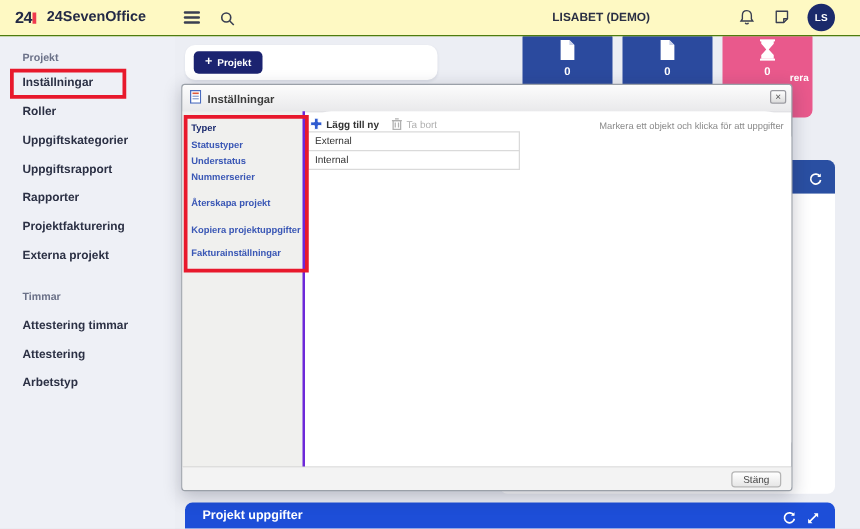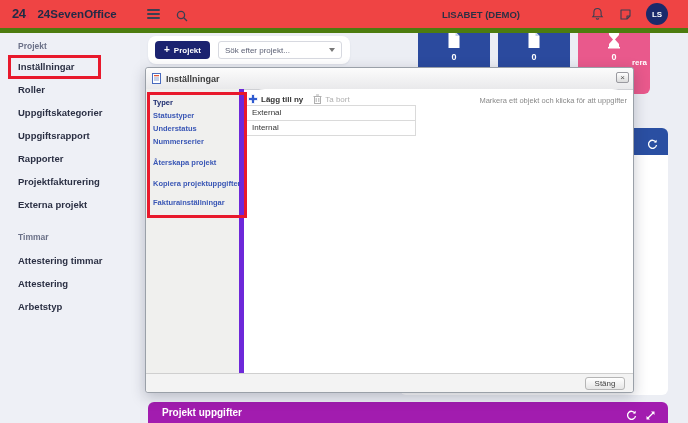--- a/index.html
+++ b/index.html
@@ -1,19 +1,19 @@
 <!DOCTYPE html>
 <html><head>
 <meta charset="utf-8">
 <style>
   html,body{margin:0;padding:0;background:#dfe2ea;font-family:"Liberation Sans",sans-serif;}
   .stage{position:relative;width:688px;height:423px;background:#eceef4;overflow:hidden;}
 
   
-  .topbar{position:absolute;left:0;top:0;width:688px;height:28px;background:#ef4444;border-bottom:5px solid #4d7c0f;z-index:4;}
+  .topbar{position:absolute;left:0;top:0;width:688px;height:28px;background:#fef9c3;border-bottom:1px solid #4d7c0f;z-index:4;}
   .logo{position:absolute;left:12px;top:6px;display:flex;align-items:center;}
   .logo-num{font-size:13px;font-weight:800;color:#232a46;letter-spacing:-.5px;}
   .logo-bar{display:inline-block;width:3px;height:9px;background:#ef3a4f;margin-left:1px;margin-top:2px;}
   .logo-text{font-size:11.5px;font-weight:700;color:#232a46;margin-left:8px;}
   .hamburger{position:absolute;left:147px;top:9px;width:13px;height:10px;cursor:pointer;}
   .hamburger div{height:1.6px;background:#3a3f52;margin-bottom:2.4px;border-radius:1px;}
   .tsearch{position:absolute;left:176px;top:8px;}
   .user-name{position:absolute;right:168px;top:9px;font-size:9.5px;font-weight:600;color:#2b3044;}
   .bell{position:absolute;right:84px;top:7px;}
   .note{position:absolute;right:56px;top:7px;}
@@ -49,39 +49,39 @@
   .rpanel-refresh{position:absolute;right:10px;top:8px;}
 
   
   .modal{position:absolute;left:145px;top:67px;width:489px;height:326px;background:#fff;border:1px solid #9aa0a8;border-radius:3px;
          box-shadow:0 4px 14px rgba(30,35,60,.25);z-index:5;box-sizing:border-box;}
   .m-title{position:absolute;left:0;top:0;right:0;height:21px;background:linear-gradient(#fcfcfc,#e9e9eb);border-bottom:1px solid #cfd0d4;
            border-radius:3px 3px 0 0;display:flex;align-items:center;padding-left:6px;}
   .m-title-text{font-size:9px;font-weight:600;color:#3c3c3c;margin-left:5px;}
   .m-close{position:absolute;right:4px;top:4px;width:13px;height:11px;border:1px solid #9a9aa0;border-radius:2px;background:linear-gradient(#fff,#dcdcdc);
            font-size:8px;color:#555;text-align:center;line-height:10px;cursor:pointer;box-sizing:border-box;}
-  .m-nav{position:absolute;left:0;top:21px;bottom:18px;width:98px;background:#f0f0ee;border-right:5px solid #6d28d9;padding-top:7px;box-sizing:border-box;}
+  .m-nav{position:absolute;left:0;top:21px;bottom:18px;width:98px;background:#f0f0ee;border-right:2px solid #6d28d9;padding-top:7px;box-sizing:border-box;}
   .m-nav-item{height:13px;line-height:13px;padding-left:7px;font-size:7.5px;font-weight:600;color:#3a57b5;cursor:pointer;white-space:nowrap;}
   .m-nav-item.sel{color:#1b2a6e;font-weight:800;}
   .gap8{margin-top:8px;}
   .gap6{margin-top:6px;}
   .m-red{position:absolute;left:1px;top:24px;width:100px;height:126px;border:3px solid #e8192c;box-sizing:border-box;z-index:7;pointer-events:none;}
   .m-content{position:absolute;left:98px;top:21px;right:0;bottom:18px;background:#fff;border-radius:21px;}
   .m-toolbar{position:absolute;left:4px;top:4px;height:13px;display:flex;align-items:center;gap:4px;}
   .m-add{display:flex;align-items:center;gap:3px;font-size:8px;font-weight:700;color:#333;cursor:pointer;}
   .m-del{display:flex;align-items:center;gap:3px;font-size:8px;color:#b0b0b0;margin-left:6px;}
   .m-hint{position:absolute;right:6px;top:7px;font-size:7.5px;color:#8a8a8a;}
   .m-rows{position:absolute;left:2px;top:17px;width:170px;}
   .m-row{height:14px;line-height:14px;background:#fff;border:1px solid #dadada;margin-top:-1px;font-size:8px;color:#333;padding-left:5px;cursor:pointer;}
   .m-footer{position:absolute;left:0;right:0;bottom:0;height:18px;background:#f3f3f3;border-top:1px solid #cfcfcf;border-radius:0 0 3px 3px;}
   .m-close-btn{position:absolute;right:8px;top:2.5px;width:40px;height:13px;background:linear-gradient(#ffffff,#e6e6e6);border:1px solid #b5b5b5;
                border-radius:3px;font-size:8px;color:#444;font-family:"Liberation Sans",sans-serif;cursor:pointer;padding:0;line-height:11px;}
 
   
-  .bbar{position:absolute;left:148px;top:402px;width:520px;height:21px;background:#a21caf;border-radius:6px 6px 0 0;z-index:2;}
+  .bbar{position:absolute;left:148px;top:402px;width:520px;height:21px;background:#1d4ed8;border-radius:6px 6px 0 0;z-index:2;}
   .bbar-title{position:absolute;left:14px;top:5px;font-size:10px;font-weight:700;color:#fff;}
   .bbar-icons{position:absolute;right:12px;top:5px;display:flex;gap:8px;align-items:center;}
 </style>
 </head>
 <body>
 
 <div class="stage">
 
   <div class="topbar">
     <div class="logo">
@@ -132,24 +132,20 @@
     <div class="side-item" style="top:250px">Attestering</div>
     <div class="side-item" style="top:273px">Arbetstyp</div>
   </nav>
   <div class="sb-red"></div>
 
   <div class="ptool">
     <button class="new-btn">
       <span class="plus">+</span>
       <span>Projekt</span>
     </button>
-    <div class="psearch">
-      <span>Sök efter projekt...</span>
-      <span class="chev"></span>
-    </div>
   </div>
 
   <div class="card blue" style="left:418px">
     <span class="cicon">
       <svg width="15" height="18" viewBox="0 0 15 18">
           <path d="M2 1h7l4 4v12H2z" fill="#fff"></path>
           <path d="M9 1l4 4H9z" fill="#c9d2ea"></path>
         </svg>
     </span>
     <div class="ccount">0</div>

